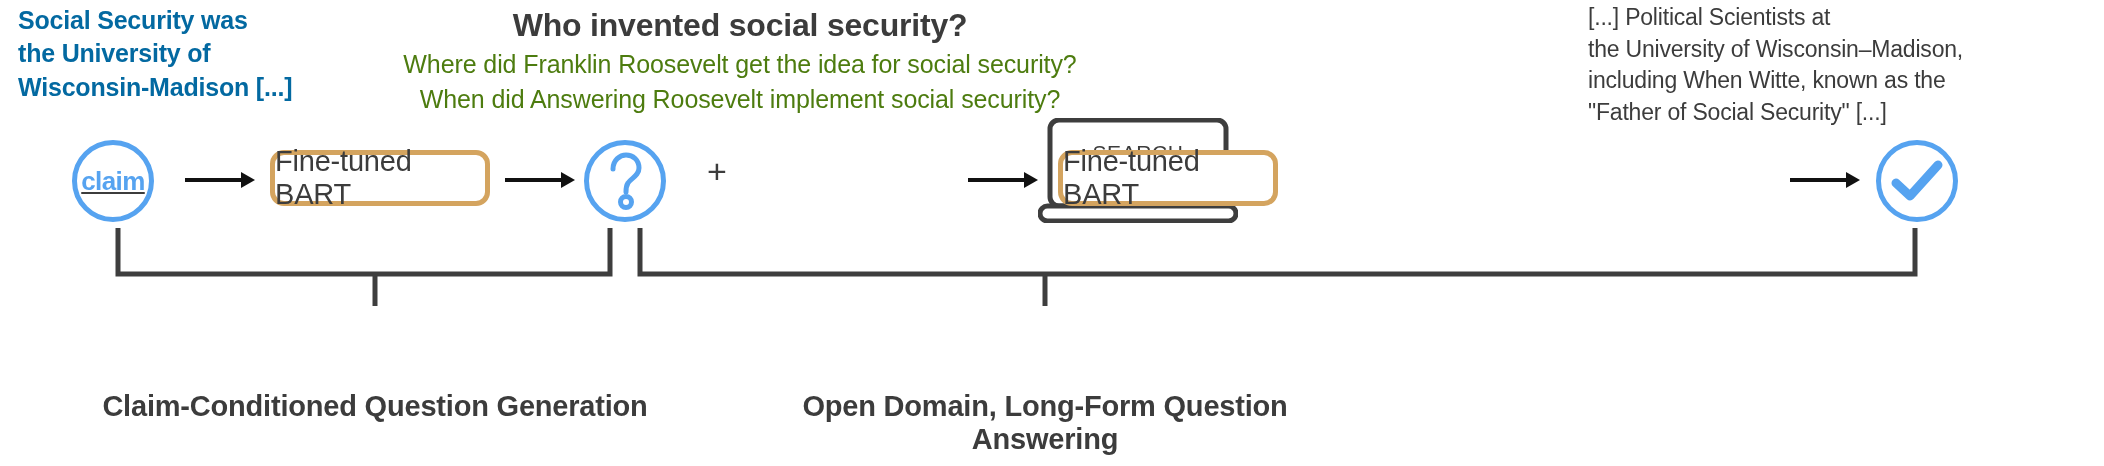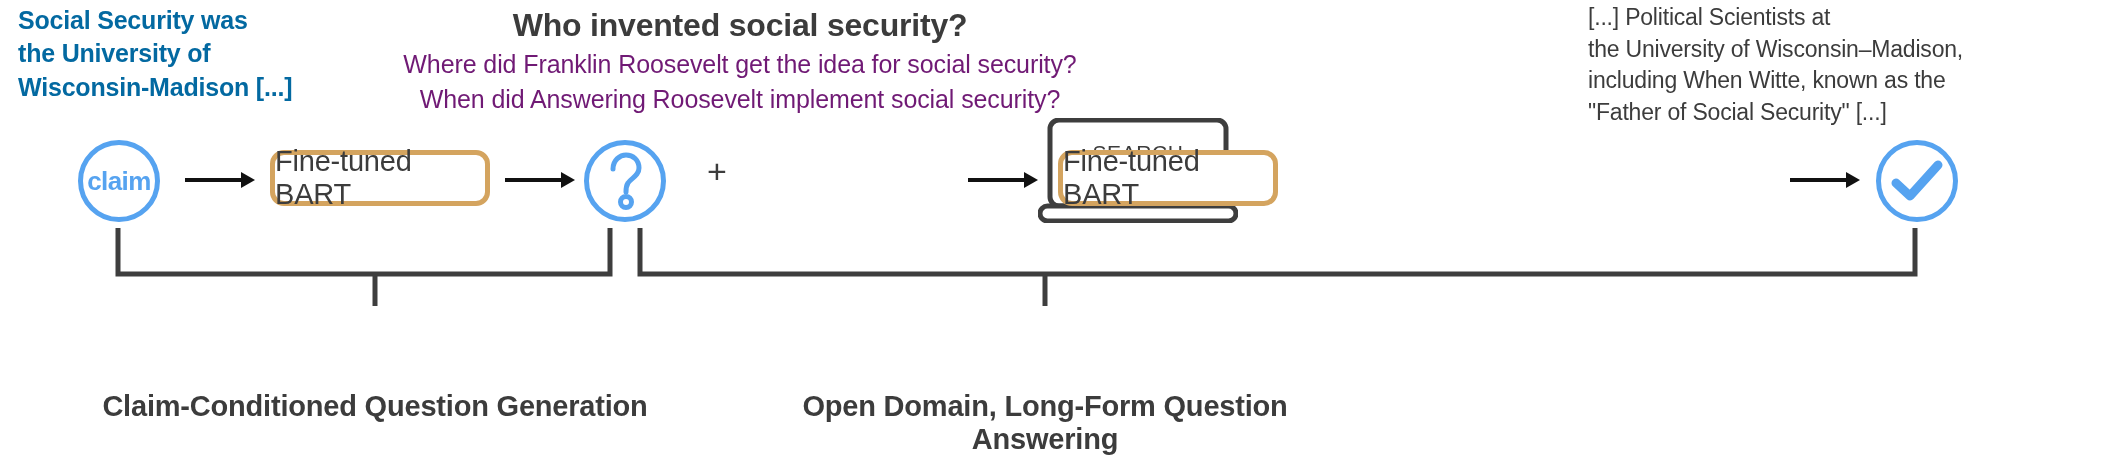--- a/index.html
+++ b/index.html
@@ -23,33 +23,33 @@
     color:#3c3c3c;letter-spacing:-0.2px;
   }
   .q-block{
     left:400px;top:4px;width:680px;text-align:center;
   }
   .q-main{
     font-size:32px;font-weight:bold;color:#3c3c3c;
     line-height:1.35;letter-spacing:-0.2px;
   }
   .q-sub{
-    font-size:25px;font-weight:normal;color:#701a75;
+    font-size:25px;font-weight:normal;color:#4d7c0f;
     line-height:1.4;letter-spacing:-0.1px;
   }
 
   
   .circ{
     border-radius:50%;
     border:5px solid #56a3f0;
     box-sizing:border-box;
     display:flex;align-items:center;justify-content:center;
     background:#fff;
   }
-  .claim-circle{left:78px;top:140px;width:82px;height:82px;}
+  .claim-circle{left:72px;top:140px;width:82px;height:82px;text-decoration:underline;}
   .claim-circle span{
     color:#56a3f0;font-size:26px;font-weight:bold;letter-spacing:-0.6px;
     line-height:1;
   }
   .q-circle{left:584px;top:140px;width:82px;height:82px;}
   .check-circle{left:1876px;top:140px;width:82px;height:82px;}
 
   
   .bart{
     box-sizing:border-box;

